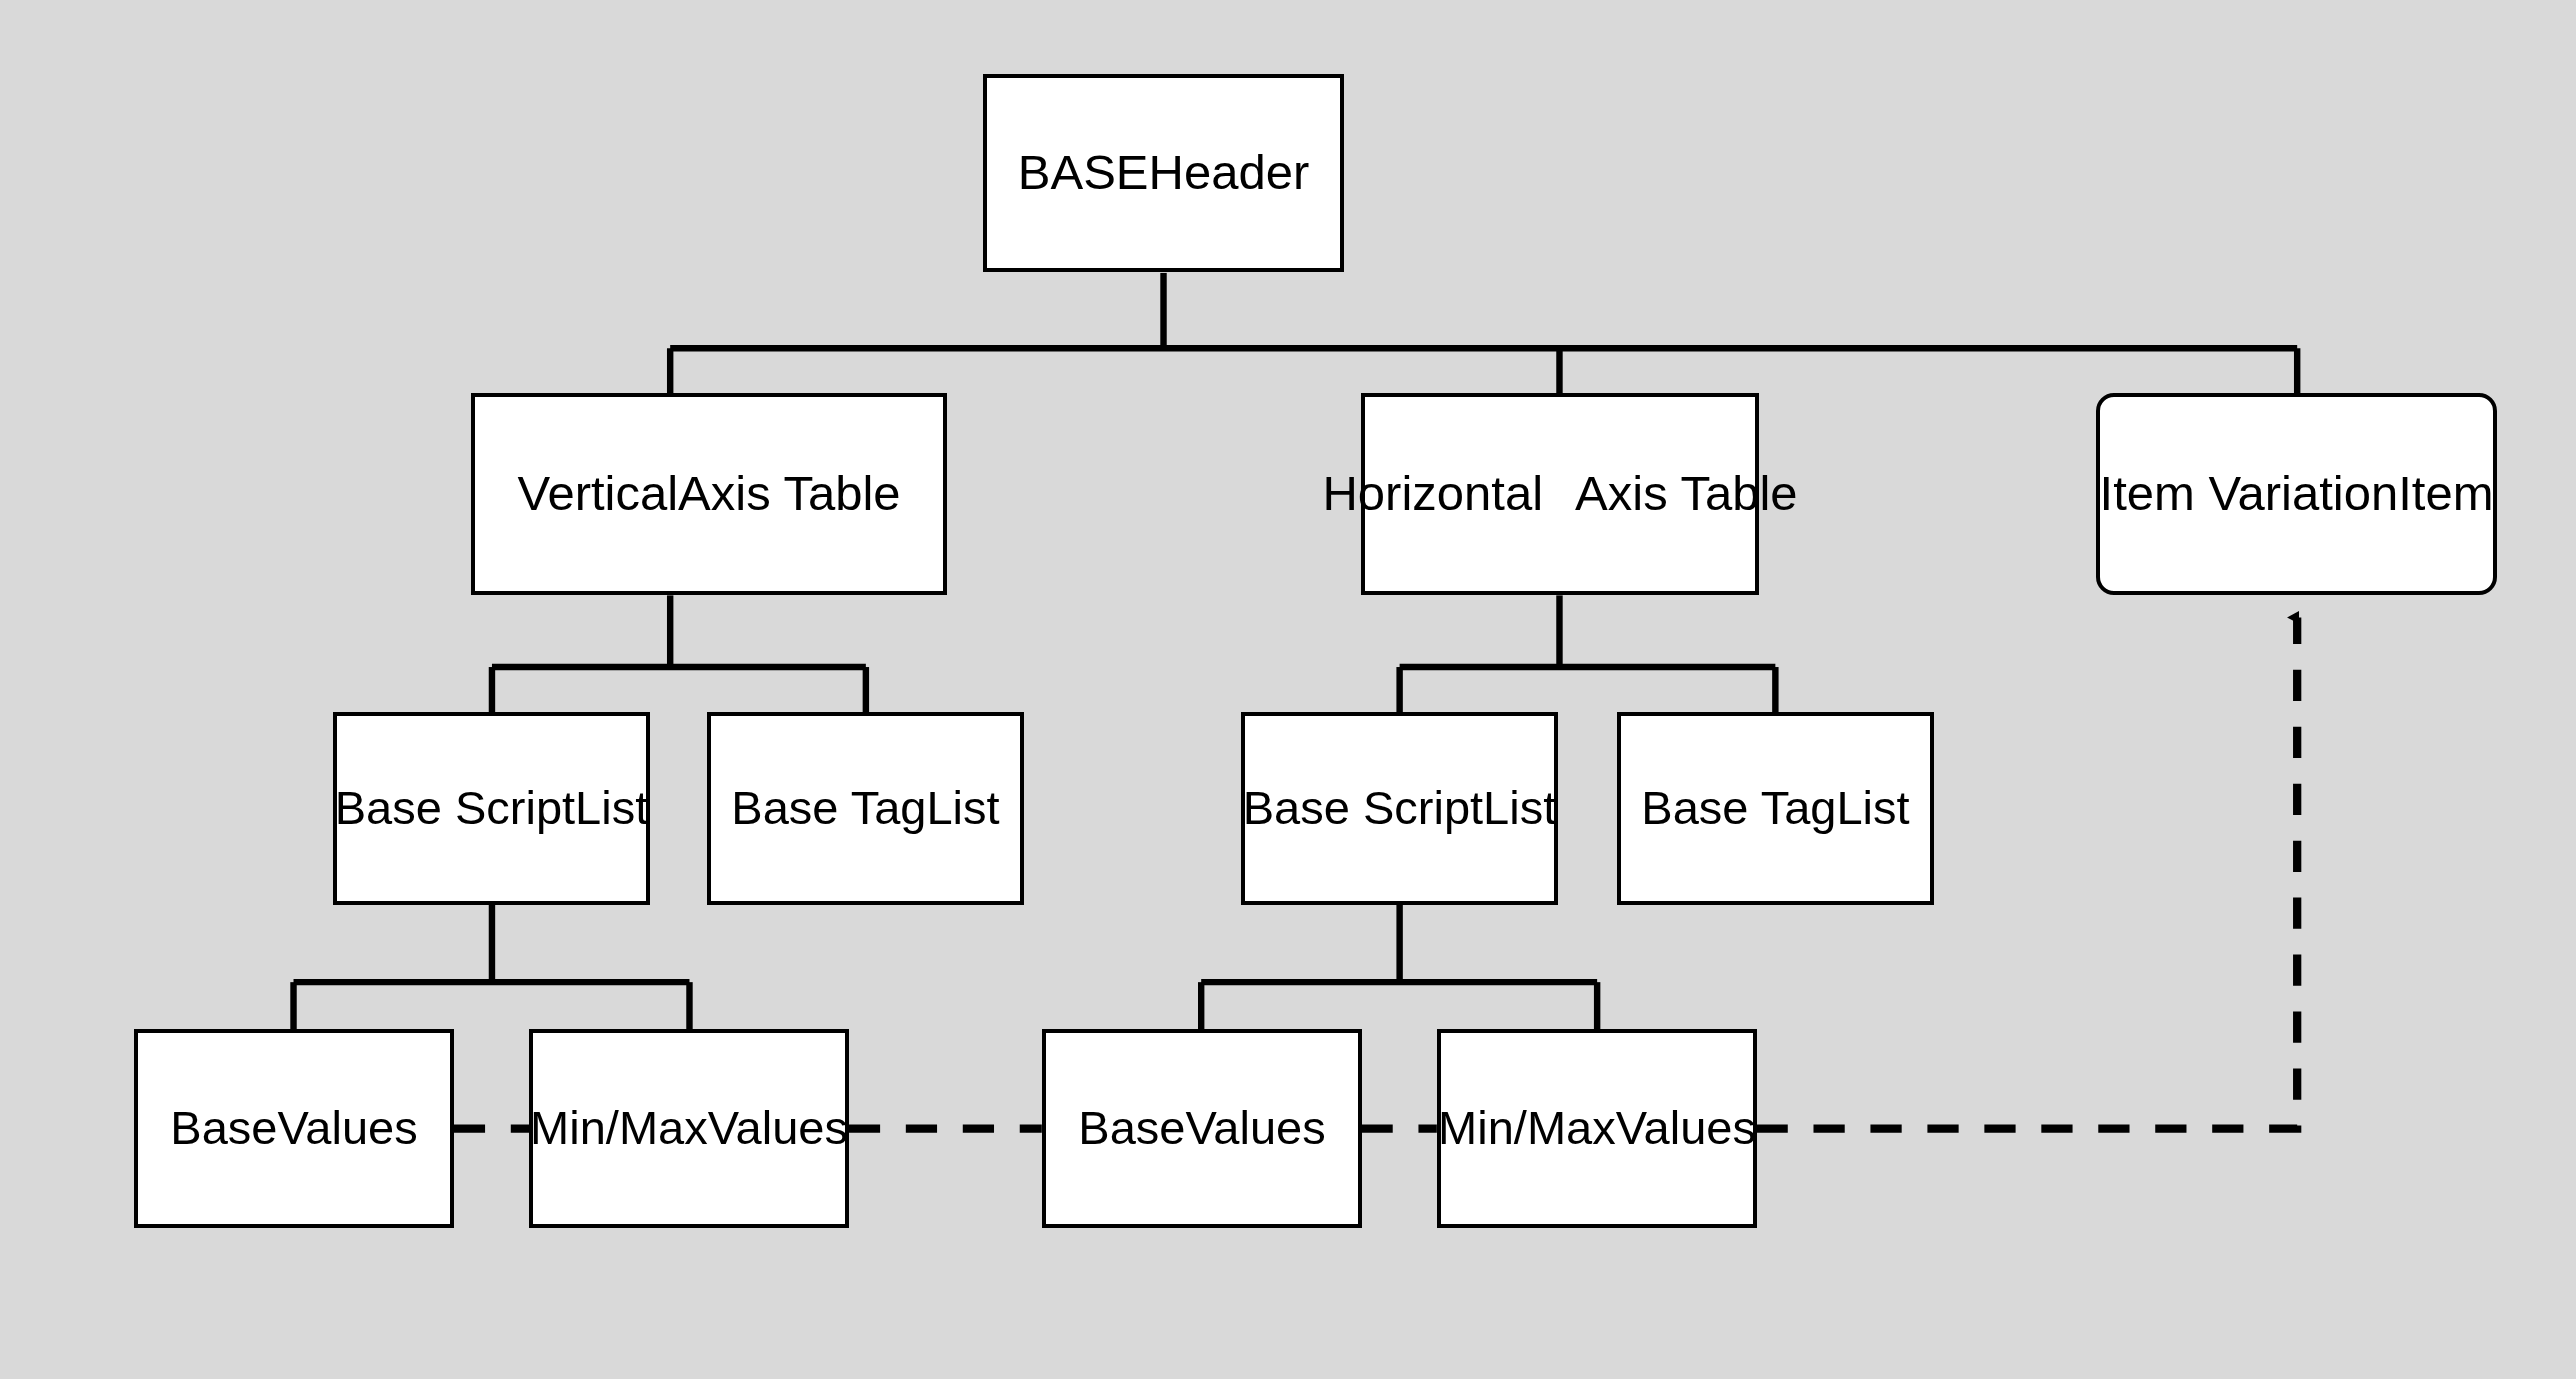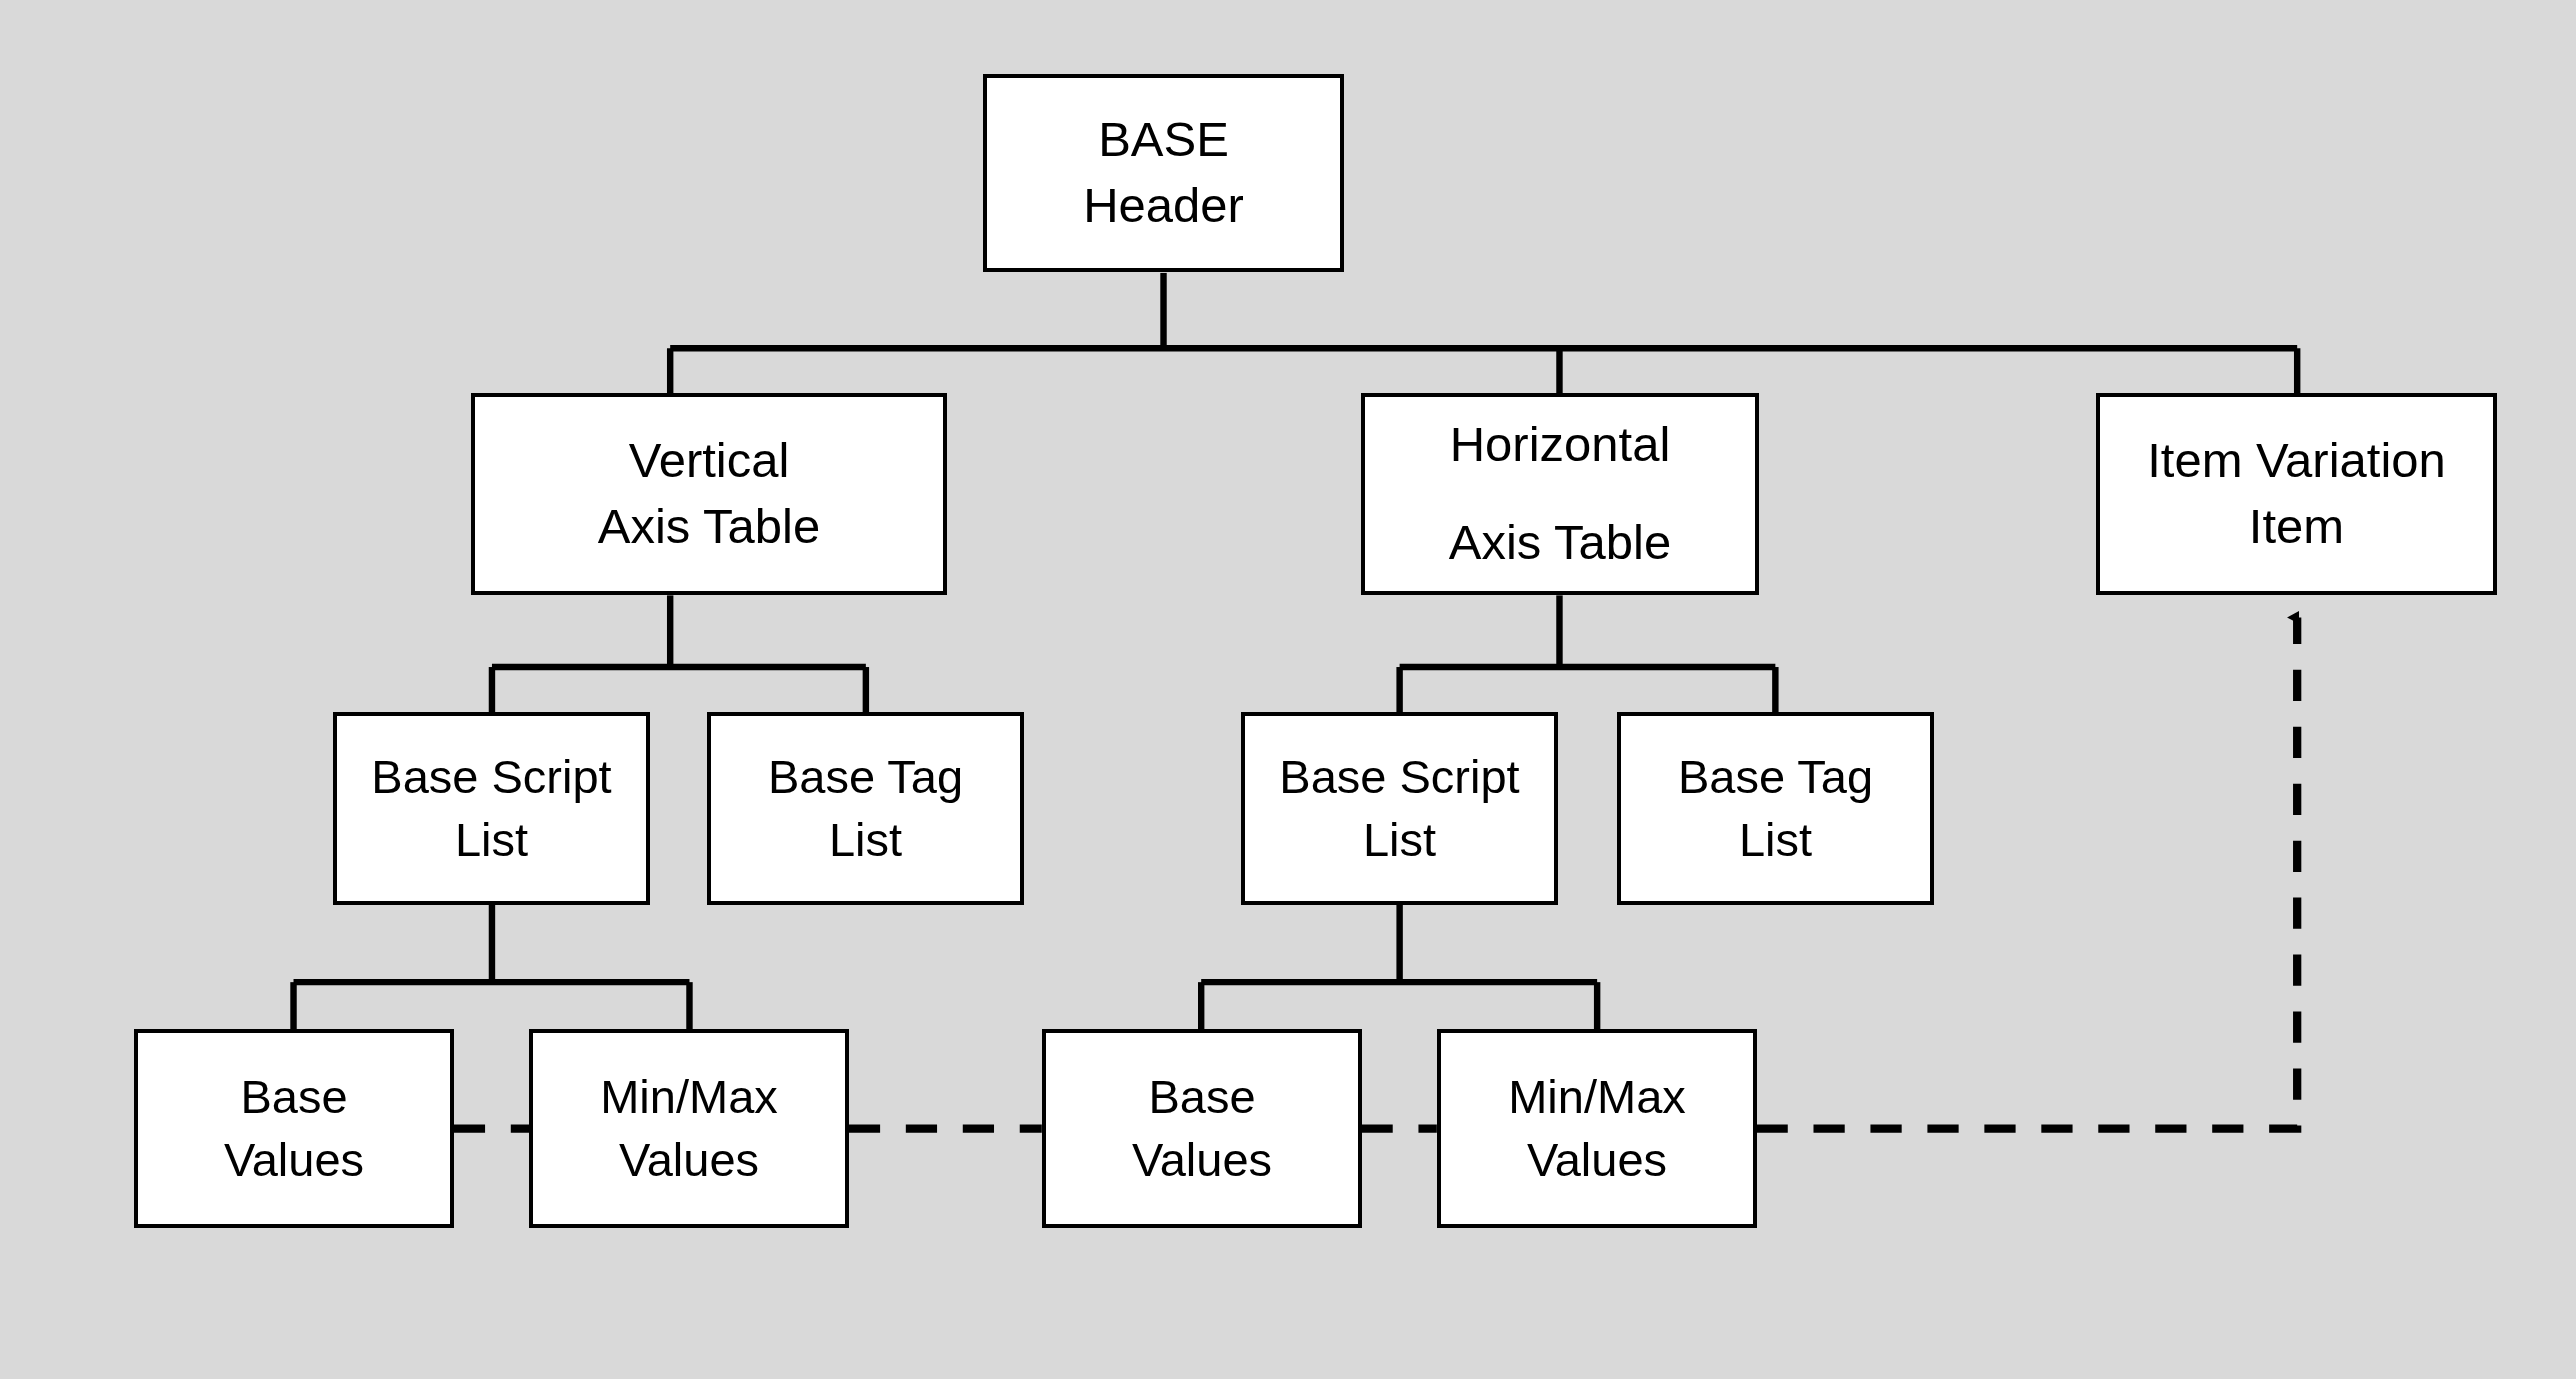--- a/index.html
+++ b/index.html
@@ -26,39 +26,39 @@
     width: 2576px;
     height: 1380px;
     pointer-events: none;
   }
   .node {
     position: absolute;
     box-sizing: border-box;
     background: #ffffff;
     border: 4.6px solid #000000;
     display: flex;
-    flex-direction: column;
+    flex-direction: row;
     align-items: center;
     justify-content: center;
     text-align: center;
     color: #000000;
     line-height: 1.34;
     z-index: 2;
   }
   .node .line1,
   .node .line2 {
     display: block;
     white-space: nowrap;
   }
   
   .row-root   { font-size: 49px; }
   .row-axis   { font-size: 49px; }
   .row-list   { font-size: 47px; text-align: center; }
   .row-values { font-size: 47px; }
-  .row-store  { font-size: 49px; }
+  .row-store  { font-size: 49px; border-radius: 18px; }
 </style>
 </head>
 <body>
 
 <div id="diagram-root">
 
   <svg id="edge-layer" viewBox="0 0 2804 1502" width="2576" height="1380" xmlns="http://www.w3.org/2000/svg">
     <defs>
       <marker id="arrow-up" markerWidth="14" markerHeight="14" refX="7" refY="11" orient="auto" markerUnits="userSpaceOnUse">
         <path d="M 7 0 L 14 13 L 0 13 Z" fill="#000000"></path>

